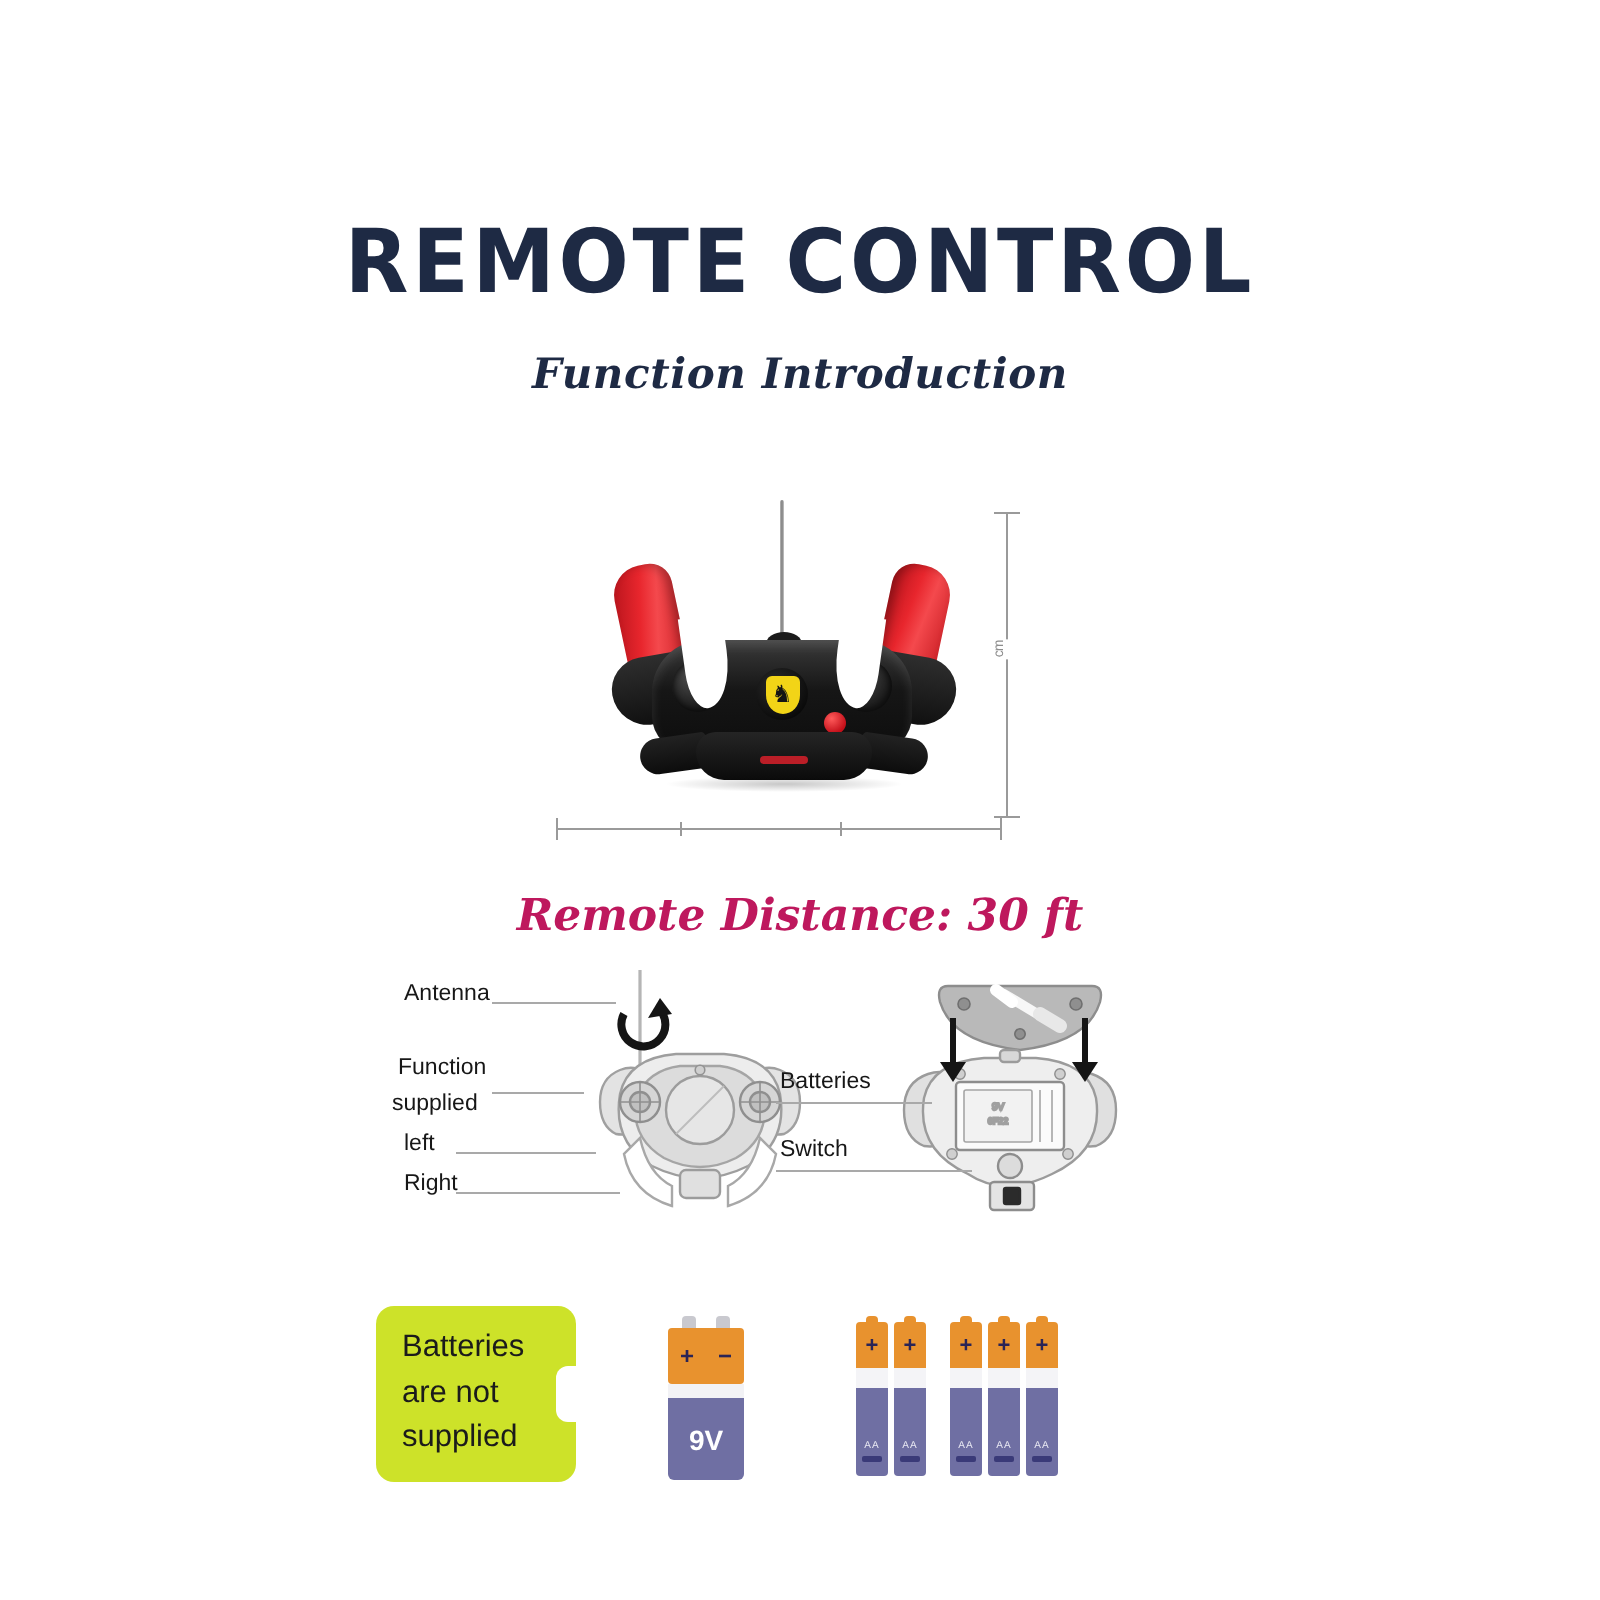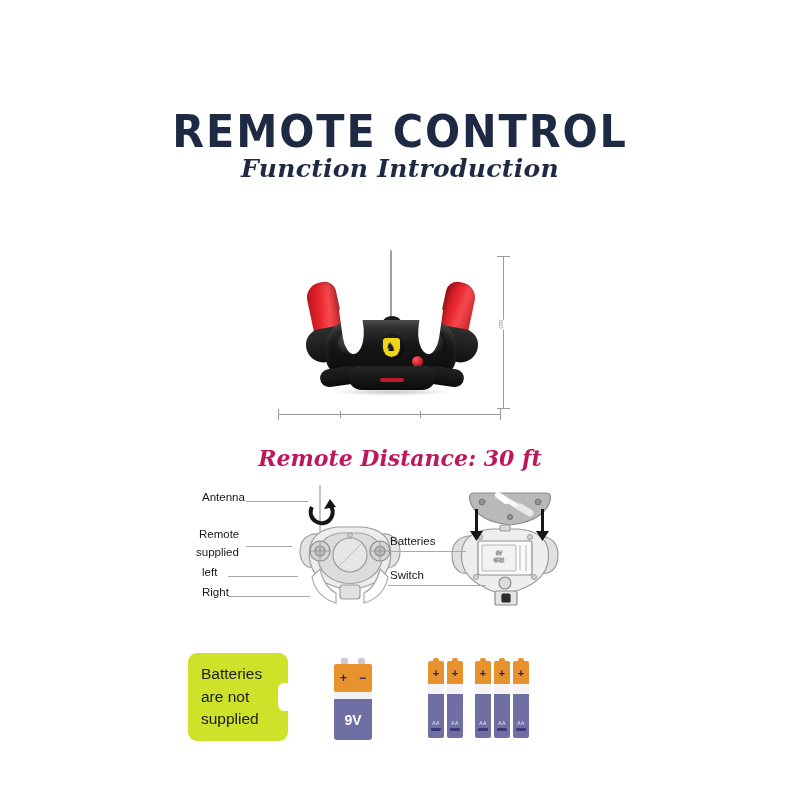--- a/index.html
+++ b/index.html
@@ -26,23 +26,24 @@
   #main-title {
     font-family: "DejaVu Sans", sans-serif;
     font-size: 44px;
     font-weight: 900;
     letter-spacing: 2px;
     color: #1e2a44;
     line-height: 1;
     transform: scaleX(0.94);
   }
   #sub-title {
+    margin-top: 20px;
     font-family: "DejaVu Serif", serif;
     font-style: italic;
-    font-size: 25px;
+    font-size: 21px;
     font-weight: 700;
     color: #1e2a44;
     letter-spacing: 0.3px;
   }
 
   
   #product-block {
     position: absolute;
     left: 270px;
     top: 248px;
@@ -423,21 +424,21 @@
     <path d="M22 22 A11 11 0 1 0 40 20" fill="none" stroke="#151515" stroke-width="4"></path>
     <polygon points="40,14 46,22 34,24" fill="#151515"></polygon>
   </svg>
 
   <div class="leader" style="left:246px; top:16px; width:62px;"></div>
   <div class="leader" style="left:246px; top:61px; width:46px;"></div>
   <div class="leader" style="left:228px; top:91px; width:70px;"></div>
   <div class="leader" style="left:228px; top:111px; width:82px;"></div>
 
   <div class="callout-label" style="left:202px; top:6px;">Antenna</div>
-  <div class="callout-label" style="left:199px; top:43px;">Remote</div>
+  <div class="callout-label" style="left:199px; top:43px;">Function</div>
   <div class="callout-label" style="left:196px; top:61px;">supplied</div>
   <div class="callout-label" style="left:202px; top:81px;">left</div>
   <div class="callout-label" style="left:202px; top:101px;">Right</div>
 
   <svg class="diagram-svg" style="left:440px; top:0px;" width="130" height="125" viewBox="0 0 130 125">
     <g fill="none" stroke="#a0a0a0" stroke-width="1.2">
 
       <path d="M34 8 L106 8 Q112 8 110 16 Q104 36 70 40 Q36 36 30 16 Q28 8 34 8 Z" fill="#b9b9b9" stroke="#8d8d8d"></path>
       <circle cx="42" cy="17" r="3" fill="#8f8f8f" stroke="#6f6f6f" stroke-width="0.8"></circle>
       <circle cx="98" cy="17" r="3" fill="#8f8f8f" stroke="#6f6f6f" stroke-width="0.8"></circle>

